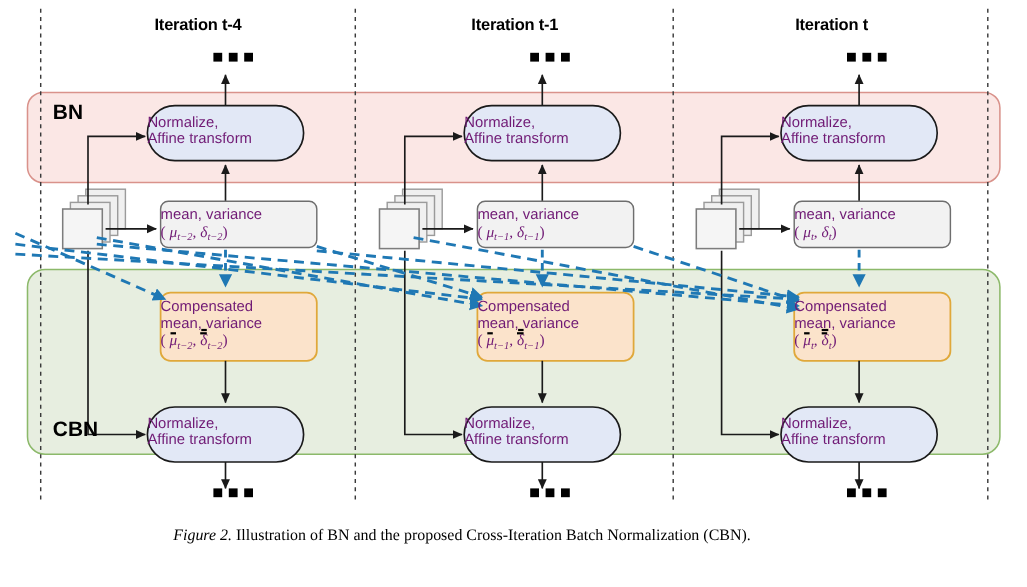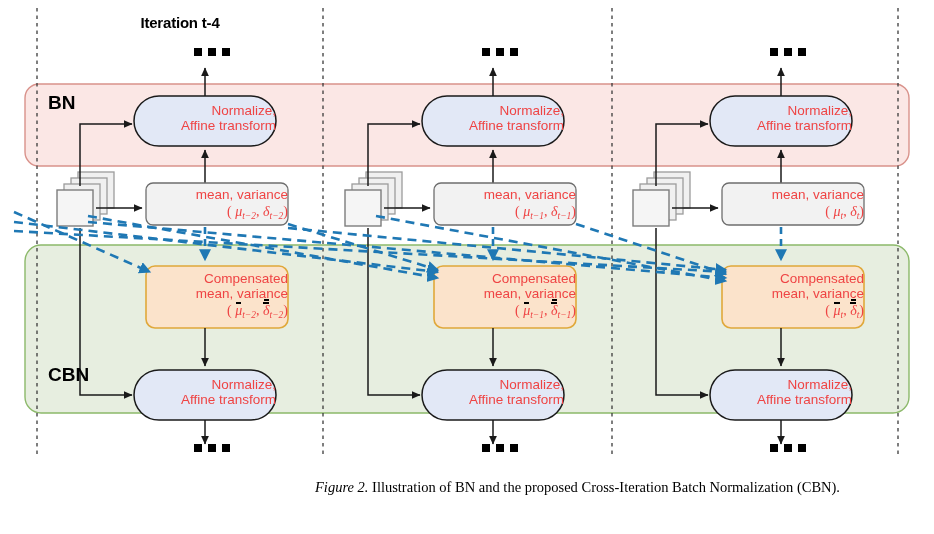--- a/index.html
+++ b/index.html
@@ -41,22 +41,22 @@
   .band-label {
     position: absolute;
     font-size: 19px;
     font-weight: bold;
     color: #000;
     white-space: nowrap;
     text-align: center;
   }
   .node-text {
     position: absolute;
-    text-align: right;
-    color: #ef4444;
+    text-align: left;
+    color: #701a75;
     white-space: nowrap;
     line-height: 1.12;
   }
   .node-text .l1, .node-text .l2, .node-text .l3 {
     display: block;
     font-size: 13.5px;
   }
   .mathline {
     font-family: "Liberation Serif", serif;
     font-size: 14px;
@@ -87,21 +87,21 @@
     top: -4px;
     height: 1.3px;
     background: #000;
   }
 
   .caption {
     position: absolute;
     left: 0;
     top: 479px;
     width: 840px;
-    text-align: right;
+    text-align: center;
     font-family: "Liberation Serif", serif;
     font-size: 14.5px;
     color: #000;
   }
   .caption .fignum { font-style: italic; }
 
   .dots {
     position: absolute;
     display: flex;
     gap: 6px;
@@ -223,23 +223,25 @@
 
       <path d="M376,216 L726,281" marker-end="url(#ah-blue)"></path>
 
       <path d="M576,224 L726,274" marker-end="url(#ah-blue)"></path>
     </g>
   </svg>
 
   <div class="layer">
 
     <div class="iter-title" style="left:110px; top:14px; width:140px;">Iteration t-4</div>
+    <div class="iter-title" style="left:398px; top:14px; width:140px;">Iteration t-1</div>
+    <div class="iter-title" style="left:686px; top:14px; width:140px;">Iteration t</div>
 
     <div class="band-label" style="left:48px; top:92px;">BN</div>
-    <div class="band-label" style="left:48px; top:364px;">CBN</div>
+    <div class="band-label" style="left:48px; top:380px;">CBN</div>
 
     <div class="dots" style="left:194px; top:48px;">
       <span></span>
         <span></span>
         <span></span>
     </div>
     <div class="dots" style="left:482px; top:48px;">
       <span></span>
         <span></span>
         <span></span>

